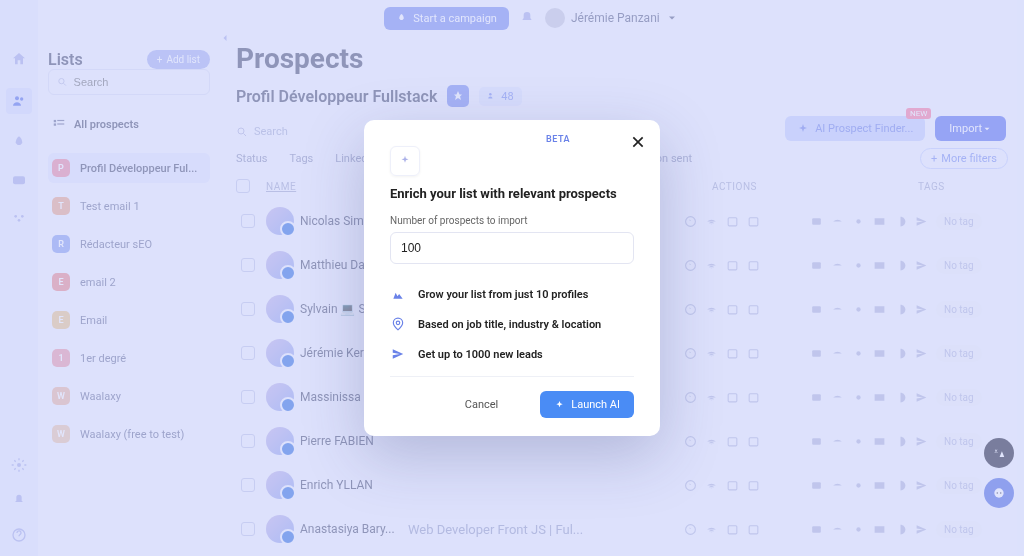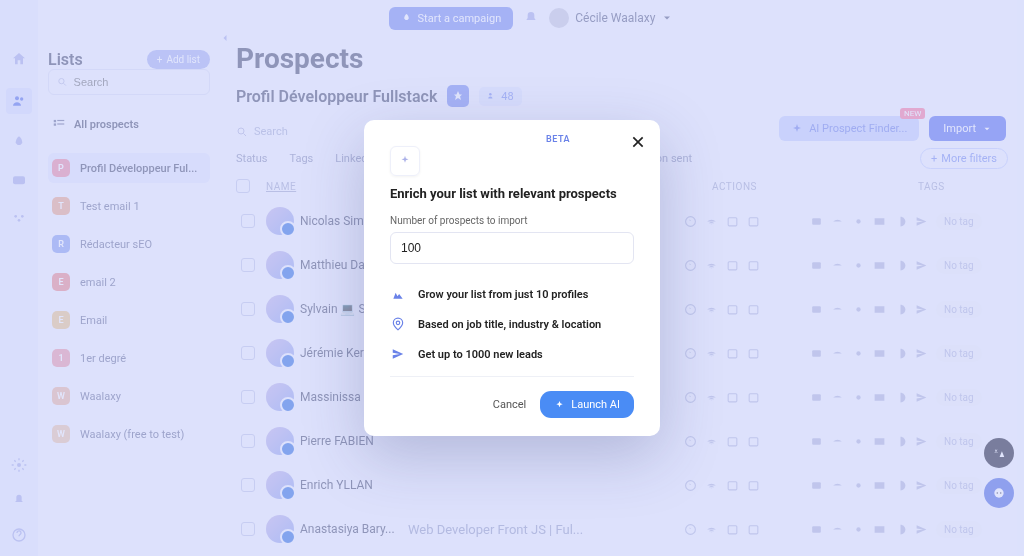--- a/index.html
+++ b/index.html
@@ -30,21 +30,21 @@
   
   .main { flex:1; padding: 42px 16px 0 16px; position:relative; }
   .main h1 { font-size:28px; font-weight:700; color:#4a4e6b; margin-bottom:10px; }
   .subhead { display:flex; align-items:center; gap:10px; margin-bottom:10px; }
   .subhead h2 { font-size:16px; font-weight:600; color:#4a4e6b; }
   .pin-btn { width:22px; height:22px; background:#7b8ff0; border-radius:5px; color:#fff; display:flex; align-items:center; justify-content:center; }
   .count { background:#e6eaff; color:#7b8ff0; border-radius:5px; padding:3px 8px; font-size:11px; display:flex; align-items:center; gap:4px; }
   .cta-row { display:flex; align-items:center; gap:10px; position:absolute; right:18px; top:116px; }
   .ai-btn { background:#c9d3ff; color:#6f82e8; border-radius:6px; padding:6px 12px; font-size:11px; display:flex; align-items:center; gap:6px; position:relative; }
   .ai-btn .new { position:absolute; top:-8px; right:-6px; background:#ff7a9d; color:#fff; font-size:8px; padding:1px 4px; border-radius:3px; }
-  .import-btn { background:#5a6ff0; color:#fff; border-radius:6px; padding:6px 14px; font-size:11px; display:flex; align-items:center; gap:6px; }
+  .import-btn { background:#5a6ff0; color:#fff; border-radius:6px; padding:6px 14px; font-size:11px; display:flex; align-items:center; }
   .toolbar { display:flex; align-items:center; gap:8px; margin-top:4px; padding: 8px 0; }
   .toolbar .search2 { display:flex; align-items:center; gap:6px; color:#aab0d2; font-size:11px; flex:1; }
   .filters-row { display:flex; align-items:center; gap:22px; margin-top:2px; font-size:11px; color:#8a8fb4; }
   .filters-row .more { margin-left:auto; border:1px solid #c9d3ff; color:#7b8ff0; border-radius:12px; padding:3px 10px; display:flex; align-items:center; gap:4px; }
   .thead { display:flex; align-items:center; gap:6px; margin-top:10px; font-size:10px; color:#a6abcc; letter-spacing:.5px; }
   .thead .c-chk { width:24px; }
   .thead .c-name { width:130px;text-decoration:underline; }
   .thead .c-job { flex:1; min-width:0; }
   .thead .c-act { width:200px; }
   .thead .c-tags { width:90px; }
@@ -74,21 +74,21 @@
   .modal .beta { position:absolute; right:90px; top:14px; font-size:9px; color:#6a82e8; font-weight:600; letter-spacing:.5px; }
   .modal .spark { width:30px; height:30px; border:1px solid #eef0fa; border-radius:6px; display:flex; align-items:center; justify-content:center; margin-bottom:10px; box-shadow:0 1px 3px rgba(0,0,0,.05); }
   .modal h4 { font-size:13px; font-weight:700; color:#222; margin-bottom:14px; }
   .modal .lbl { font-size:10px; color:#666; margin-bottom:6px; }
   .modal input.num { width:100%; border:1px solid #e3e5f2; border-radius:6px; padding:8px 10px; font-size:12px; color:#222; outline:none; margin-bottom:22px; }
   .modal .feat { display:flex; align-items:center; gap:12px; font-size:11px; color:#222; font-weight:600; margin-bottom:14px; }
   .modal .feat .fi { width:16px; height:16px; color:#6a82e8; flex:0 0 16px; display:flex; align-items:center; justify-content:center; }
   .modal hr { border:none; border-top:1px solid #eef0f6; margin:8px 0 14px 0; }
   .modal .actions { display:flex; justify-content:flex-end; align-items:center; gap:14px; }
   .modal .cancel { font-size:11px; color:#555; cursor:pointer; }
-  .modal .launch { background:#4a8cf5; color:#fff; border-radius:11px; padding:7px 14px; font-size:11px; display:flex; align-items:flex-end; gap:6px; cursor:pointer; }
+  .modal .launch { background:#4a8cf5; color:#fff; border-radius:6px; padding:7px 14px; font-size:11px; display:flex; align-items:flex-end; gap:6px; cursor:pointer;margin-left:28px; }
   .chevron-left-badge { position:absolute; left:219px; top:32px; color:#aab0e8; }
 </style>
 </head>
 <body>
 
 <div class="app">
 
   <div class="rail">
     <div class="ico">
         <svg viewBox="0 0 24 24" width="16" height="16" fill="currentColor">
@@ -636,21 +636,21 @@
       <svg viewBox="0 0 24 24" width="11" height="11" fill="currentColor">
           <path d="M12 2c3 2 5 6 5 10l-3 3h-4l-3-3c0-4 2-8 5-10z"></path>
         </svg>
       <span>Start a campaign</span>
     </div>
     <svg class="bell" viewBox="0 0 24 24" fill="currentColor">
         <path d="M12 3a5 5 0 00-5 5v4l-2 3h14l-2-3V8a5 5 0 00-5-5z"></path>
       </svg>
     <div class="user">
       <div class="avatar"></div>
-      <span>Cécile Waalaxy</span>
+      <span>Jérémie Panzani</span>
       <svg viewBox="0 0 24 24" width="12" height="12" fill="currentColor">
           <path d="M6 9l6 6 6-6"></path>
         </svg>
     </div>
   </div>
 
   <div class="rail-bottom">
     <div class="ico" style="color:#aab0e8"><svg viewBox="0 0 24 24" width="16" height="16" fill="currentColor">
           <circle cx="12" cy="12" r="3"></circle>
           <path d="M12 2v3M12 19v3M4 12H1M23 12h-3M5 5l2 2M17 17l2 2M5 19l2-2M17 7l2-2" stroke="currentColor" stroke-width="2"></path>

